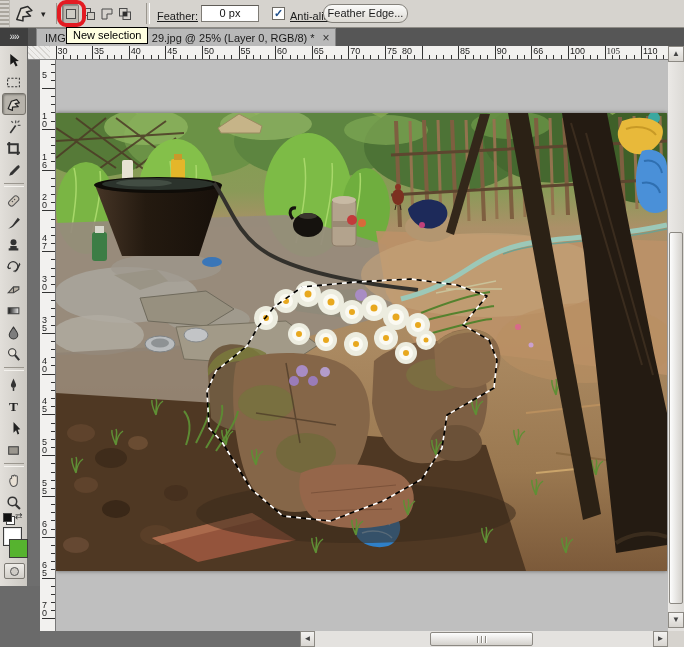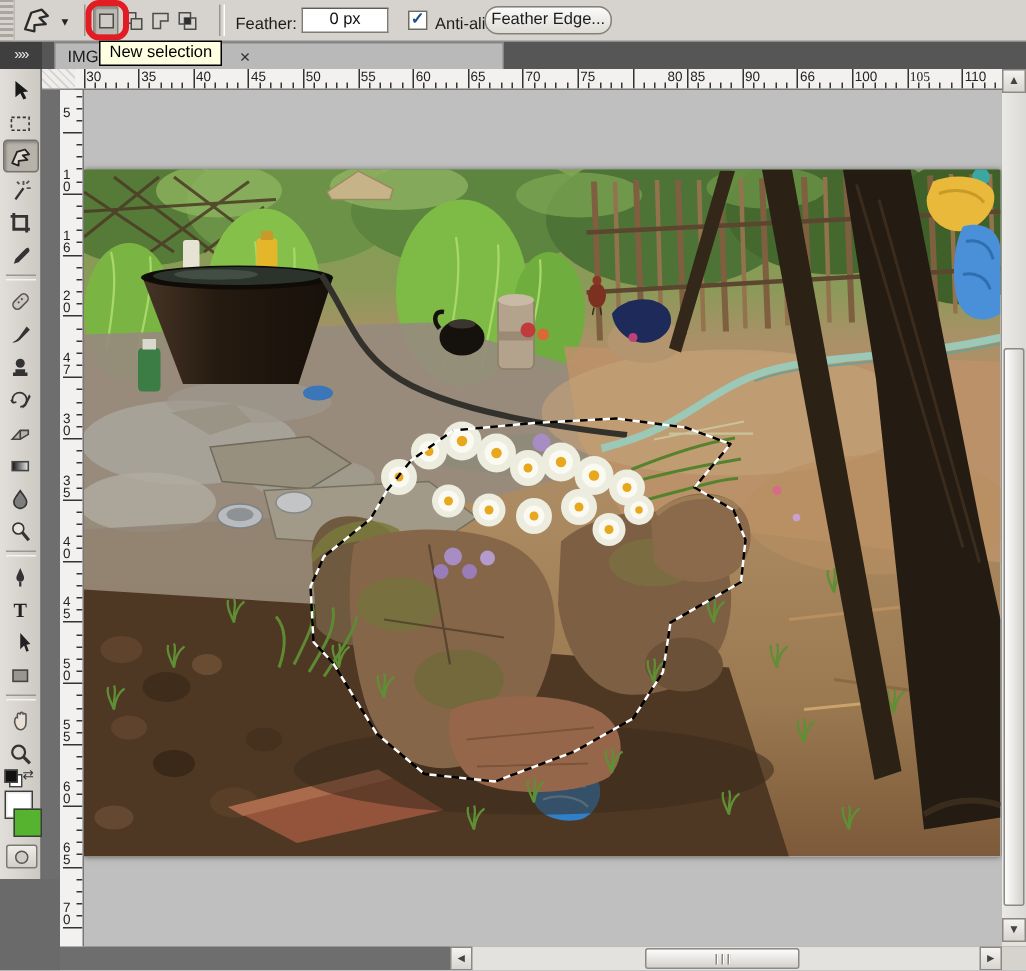--- a/index.html
+++ b/index.html
@@ -6,21 +6,21 @@
   #app{position:relative;width:684px;height:647px;background:#6e6e6e;font-family:"Liberation Sans",sans-serif;overflow:hidden;-webkit-font-smoothing:none;}
   
   #options-bar{position:absolute;left:0;top:0;width:684px;height:28px;background:#d6d3ce;border-bottom:1px solid #8f8c86;box-sizing:border-box;}
   #ob-grip{position:absolute;left:0;top:0;width:9px;height:27px;background:repeating-linear-gradient(0deg,#d6d3ce 0 2px,#aaa69e 2px 4px);border-right:1px solid #bdbab3;}
   .ob-sep{position:absolute;top:3px;width:2px;height:21px;border-left:1px solid #9a968e;border-right:1px solid #fff;}
   #tool-preset{position:absolute;left:14px;top:3px;width:42px;height:22px;display:flex;align-items:center;}
   #tool-preset .caret{font-size:9px;color:#222;margin-left:5px;}
   .mode-btn{position:absolute;top:4px;width:17px;height:20px;display:flex;align-items:center;justify-content:center;border:1px solid transparent;border-radius:2px;box-sizing:border-box;}
   .mode-btn.pressed{background:#bdb9b1;border-color:#827f78;box-shadow:inset 1px 1px 1px rgba(0,0,0,.25);}
   #red-ring{position:absolute;left:57px;top:0px;width:29px;height:27px;border:4px solid #e31b22;border-radius:9px;box-sizing:border-box;pointer-events:none;z-index:40;}
-  .ob-label{position:absolute;top:10px;font-size:11px;color:#1c1c1c;}
+  .ob-label{position:absolute;top:10px;font-size:11px;color:#1c1c1c;text-decoration:underline;}
   #feather-input{position:absolute;left:201px;top:5px;width:58px;height:17px;background:#fff;border:1px solid #7e7b75;border-top-color:#5f5c57;box-sizing:border-box;font-size:11px;color:#111;text-align:center;line-height:15px;}
   #antialias-box{position:absolute;left:272px;top:7px;width:13px;height:13px;background:#fff;border:1px solid #6f6c66;box-sizing:border-box;font-size:11px;line-height:11px;text-align:center;color:#1f4f8b;font-weight:bold;}
   #refine-edge{position:absolute;left:323px;top:4px;width:85px;height:19px;border:1px solid #84817b;border-radius:9px;background:linear-gradient(#fbfbfa,#dedbd5);font-size:11px;color:#1c1c1c;text-align:center;line-height:17px;box-sizing:border-box;}
   
   #tab-bar{position:absolute;left:0;top:28px;width:684px;height:18px;background:#565656;}
   #tools-collapse{position:absolute;left:0;top:0;width:28px;height:18px;background:#3f3f3f;color:#e8e8e8;font-size:10px;line-height:17px;text-align:center;letter-spacing:-1px;}
   #doc-tab{position:absolute;left:36px;top:0;width:300px;height:18px;background:#b9b9b9;border:1px solid #868686;border-bottom:none;box-sizing:border-box;font-size:11px;color:#1b1b1b;display:flex;align-items:center;}
   #doc-tab .pre{margin-left:8px;}
   #doc-tab .gap{width:86px;}
   #doc-tab .close{margin-left:8px;color:#333;font-size:12px;line-height:10px;}
@@ -118,20 +118,21 @@
     <span class="ob-label" style="left:290px">Anti-alias</span>
 
     <div id="refine-edge">Feather Edge...</div>
   </div>
 
   <div id="tab-bar">
     <div id="tools-collapse">»»</div>
     <div id="doc-tab">
       <span class="pre">IMG</span>
       <span class="gap"></span>
+      <span>29.jpg @ 25% (Layer 0, RGB/8) *</span>
       <span class="close">×</span>
     </div>
   </div>
 
   <div id="tooltip">New selection</div>
 
   <div id="tools-panel">
     <div id="tools-list" style="padding-top:3px">
         <div class="tool">
           <svg width="15" height="15" viewBox="0 0 14 14">
@@ -323,21 +324,21 @@
       <div class="htick" style="left: 312.94px; height: 4px;"></div>
       <div class="htick" style="left: 320.26px; height: 4px;"></div>
       <div class="htick" style="left: 327.58px; height: 4px;"></div>
       <div class="htick" style="left: 334.9px; height: 13px;"></div>
       <div class="hlabel" style="left: 336.9px;">75</div>
       <div class="htick" style="left: 342.22px; height: 4px;"></div>
       <div class="htick" style="left: 349.54px; height: 4px;"></div>
       <div class="htick" style="left: 356.86px; height: 4px;"></div>
       <div class="htick" style="left: 364.18px; height: 4px;"></div>
       <div class="htick" style="left: 371.5px; height: 13px;"></div>
-      <div class="hlabel" style="left: 395px;">80</div>
+      <div class="hlabel" style="left: 352px;">80</div>
       <div class="htick" style="left: 378.82px; height: 4px;"></div>
       <div class="htick" style="left: 386.14px; height: 4px;"></div>
       <div class="htick" style="left: 393.46px; height: 4px;"></div>
       <div class="htick" style="left: 400.78px; height: 4px;"></div>
       <div class="htick" style="left: 408.1px; height: 13px;"></div>
       <div class="hlabel" style="left: 410.1px;">85</div>
       <div class="htick" style="left: 415.42px; height: 4px;"></div>
       <div class="htick" style="left: 422.74px; height: 4px;"></div>
       <div class="htick" style="left: 430.06px; height: 4px;"></div>
       <div class="htick" style="left: 437.38px; height: 4px;"></div>

